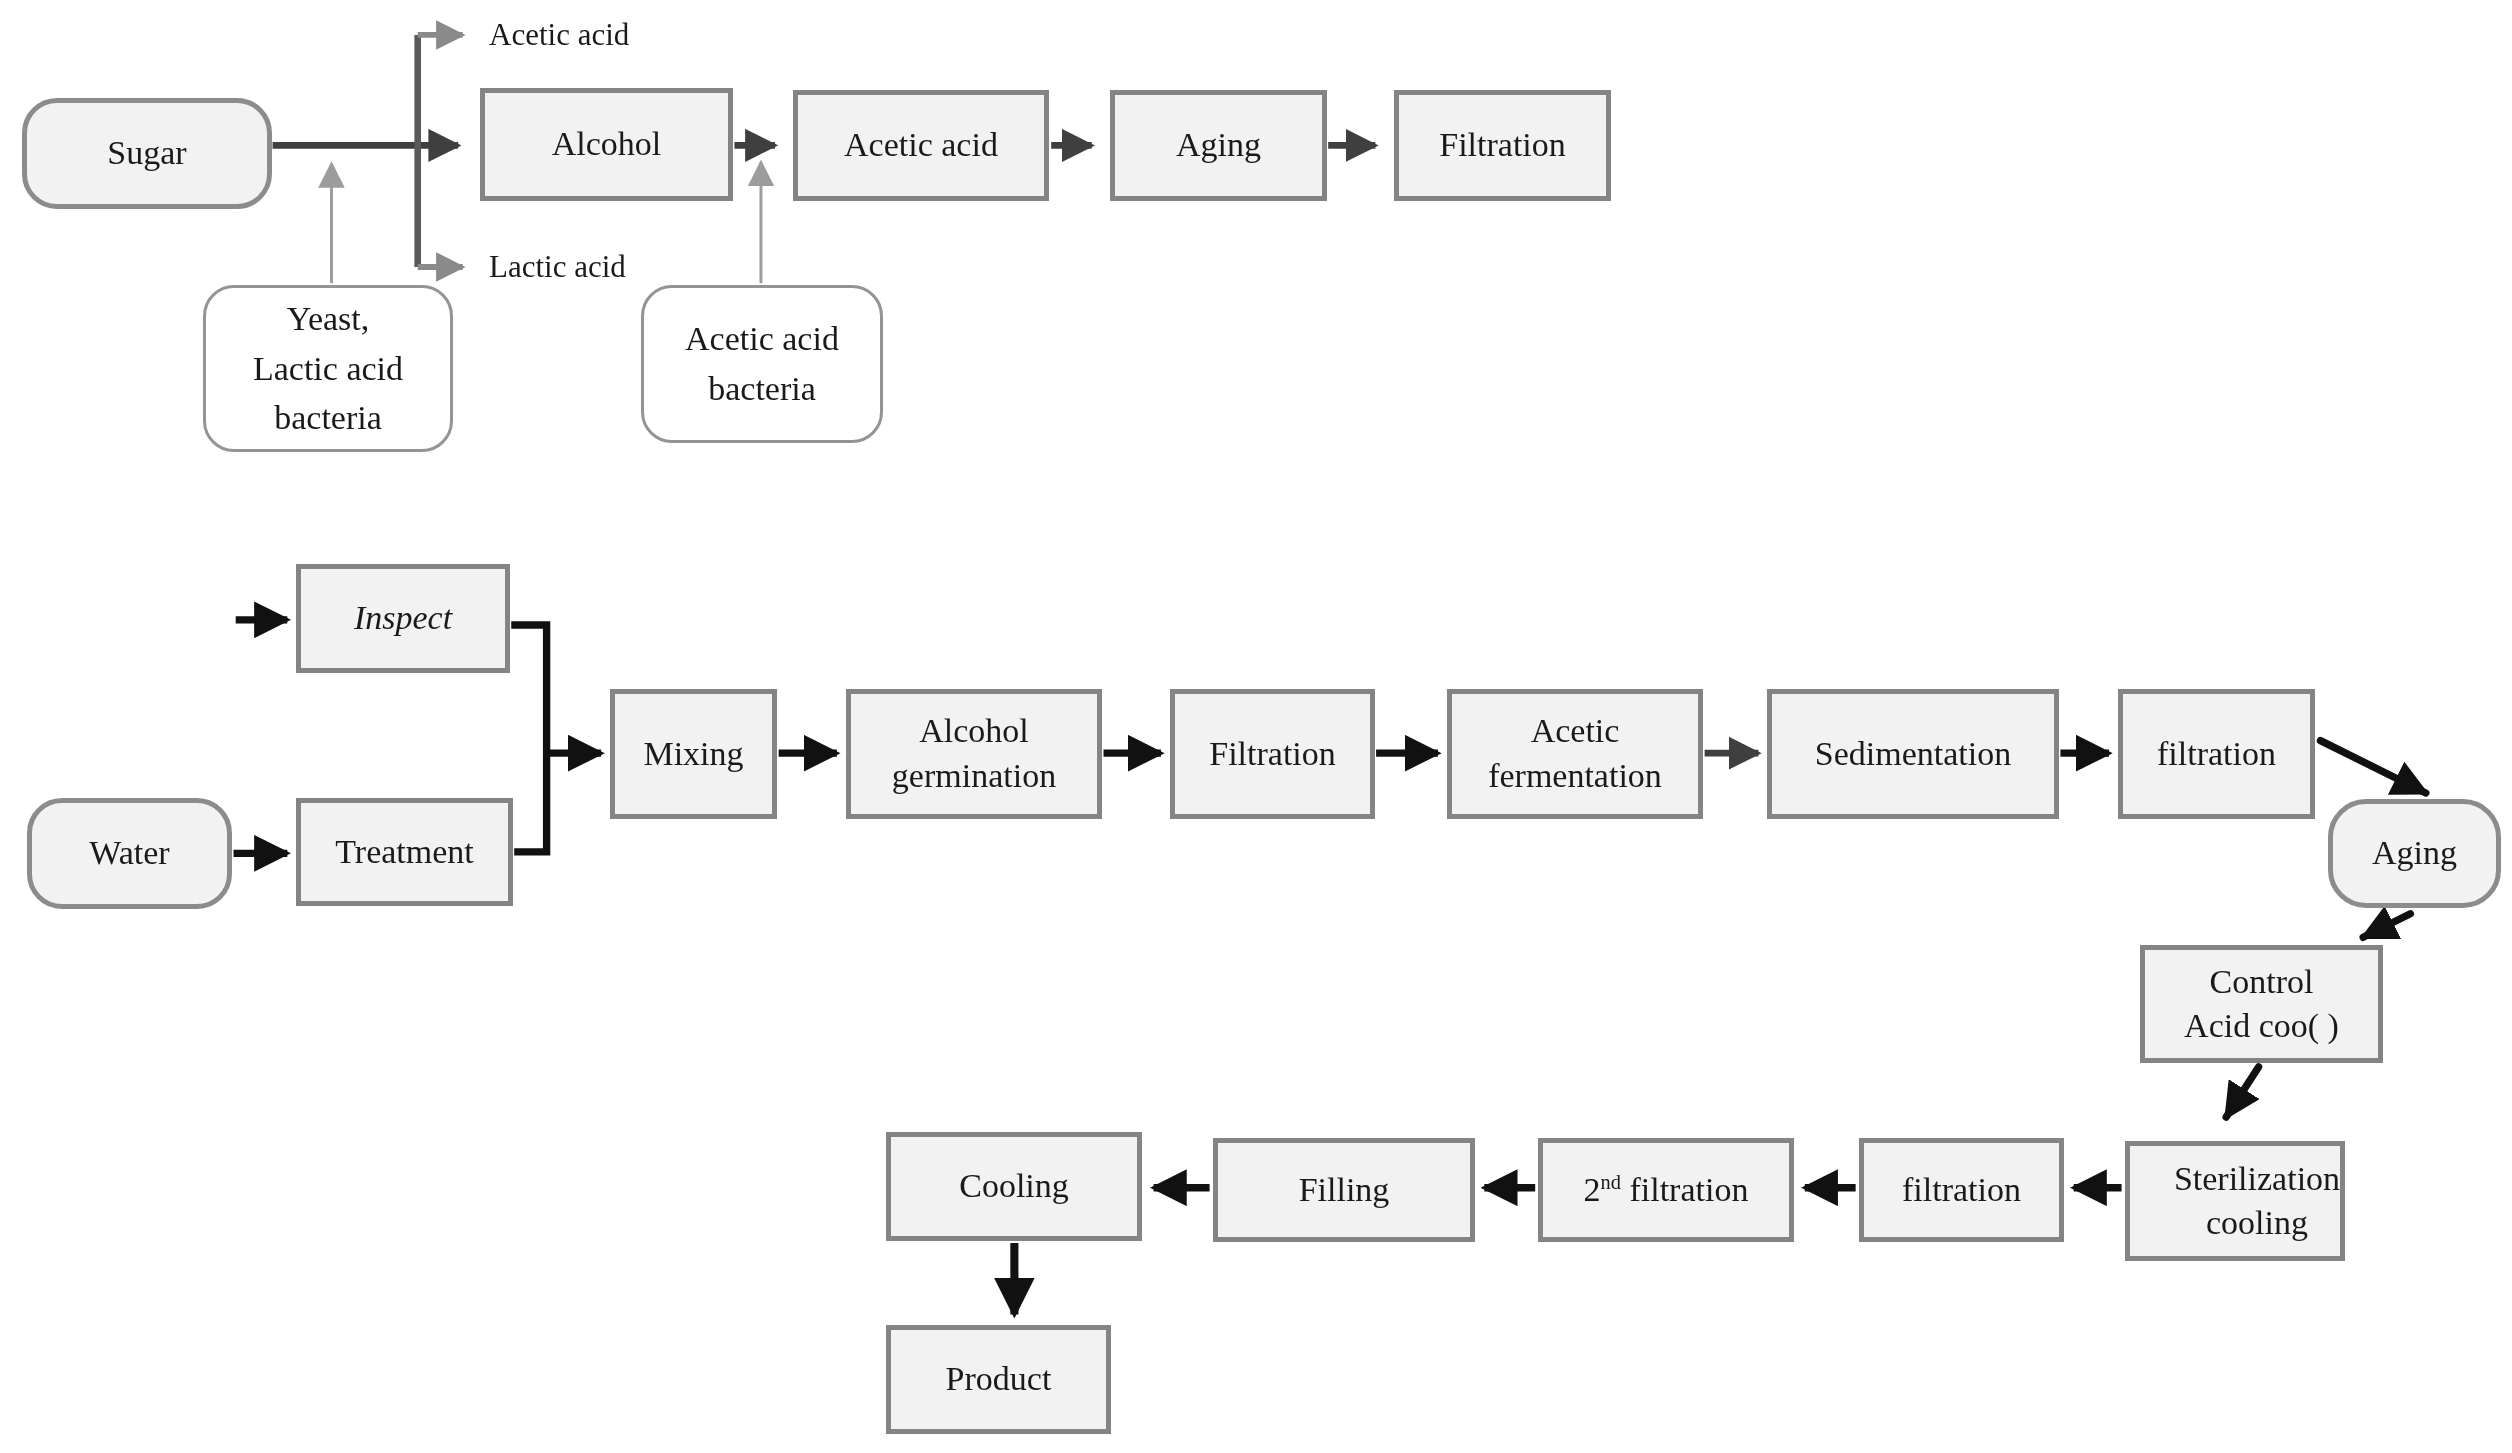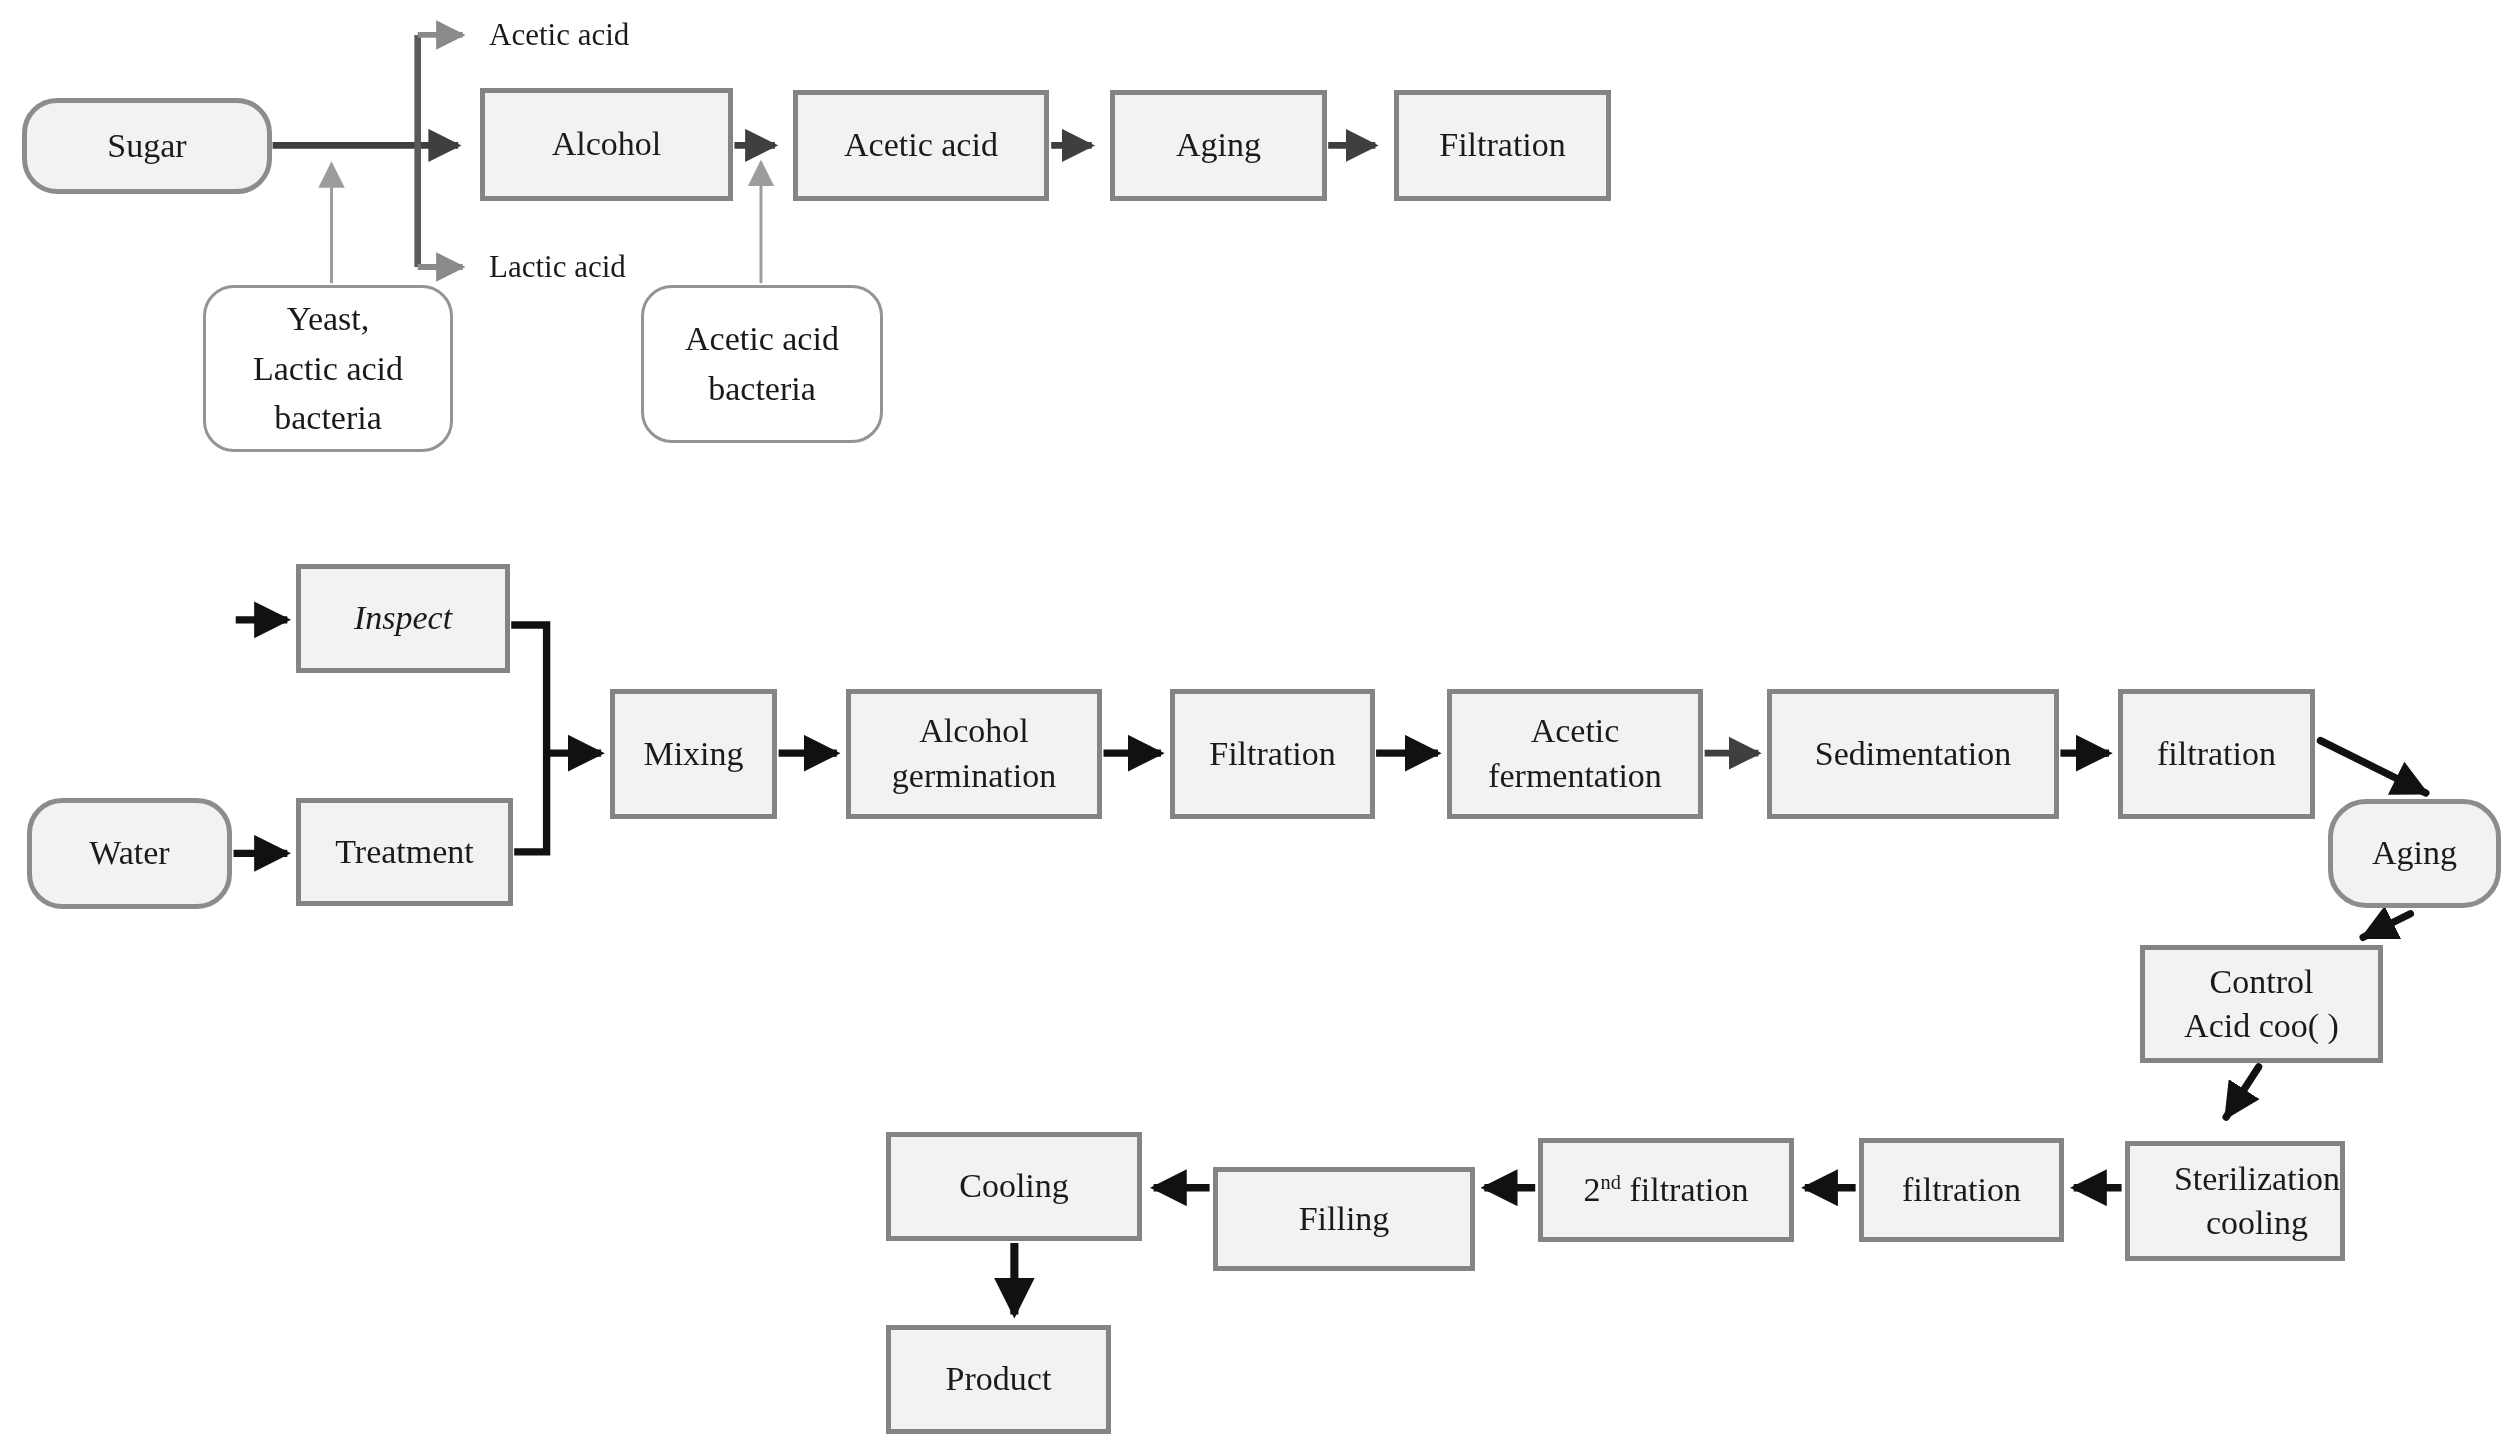--- a/index.html
+++ b/index.html
@@ -86,21 +86,21 @@
     <path d="M3272,1240 L3208,1272" stroke="#111111" stroke-width="10" fill="none" stroke-linecap="round" marker-end="url(#mBlack)"></path>
     <path d="M3066,1448 L3022,1516" stroke="#111111" stroke-width="10" fill="none" stroke-linecap="round" marker-end="url(#mBlack)"></path>
 
     <path d="M2880,1612 L2815,1612" stroke="#111111" stroke-width="10" fill="none" marker-end="url(#mBlack)"></path>
     <path d="M2519,1612 L2450,1612" stroke="#111111" stroke-width="10" fill="none" marker-end="url(#mBlack)"></path>
     <path d="M2084,1612 L2015,1612" stroke="#111111" stroke-width="10" fill="none" marker-end="url(#mBlack)"></path>
     <path d="M1642,1612 L1566,1612" stroke="#111111" stroke-width="10" fill="none" marker-end="url(#mBlack)"></path>
     <path d="M1377,1687 L1377,1784" stroke="#111111" stroke-width="11" fill="none" marker-end="url(#mBlack)"></path>
   </svg>
 
-  <div class="node terminal" style="left:22px;top:98px;width:250px;height:96px;">
+  <div class="node terminal" style="left:22px;top:98px;width:250px;height:111px;">
     <div>Sugar</div>
   </div>
 
   <div class="freelabel" style="left:489px;top:19px;">Acetic acid</div>
   <div class="freelabel" style="left:489px;top:251px;">Lactic acid</div>
 
   <div class="node" style="left:480px;top:88px;width:253px;height:113px;">
     <div>Alcohol</div>
   </div>
 
@@ -181,21 +181,21 @@
   </div>
 
   <div class="node" style="left:1859px;top:1138px;width:205px;height:104px;">
     <div>filtration</div>
   </div>
 
   <div class="node" style="left:1538px;top:1138px;width:256px;height:104px;">
     <div><span>2</span><sup>nd</sup><span style="white-space:pre;"> filtration</span></div>
   </div>
 
-  <div class="node" style="left:1213px;top:1138px;width:262px;height:104px;margin-top:29px;">
+  <div class="node" style="left:1213px;top:1138px;width:262px;height:104px;">
     <div>Filling</div>
   </div>
 
   <div class="node" style="left:886px;top:1132px;width:256px;height:109px;">
     <div>Cooling</div>
   </div>
 
   <div class="node" style="left:886px;top:1325px;width:225px;height:109px;">
     <div>Product</div>
   </div>

